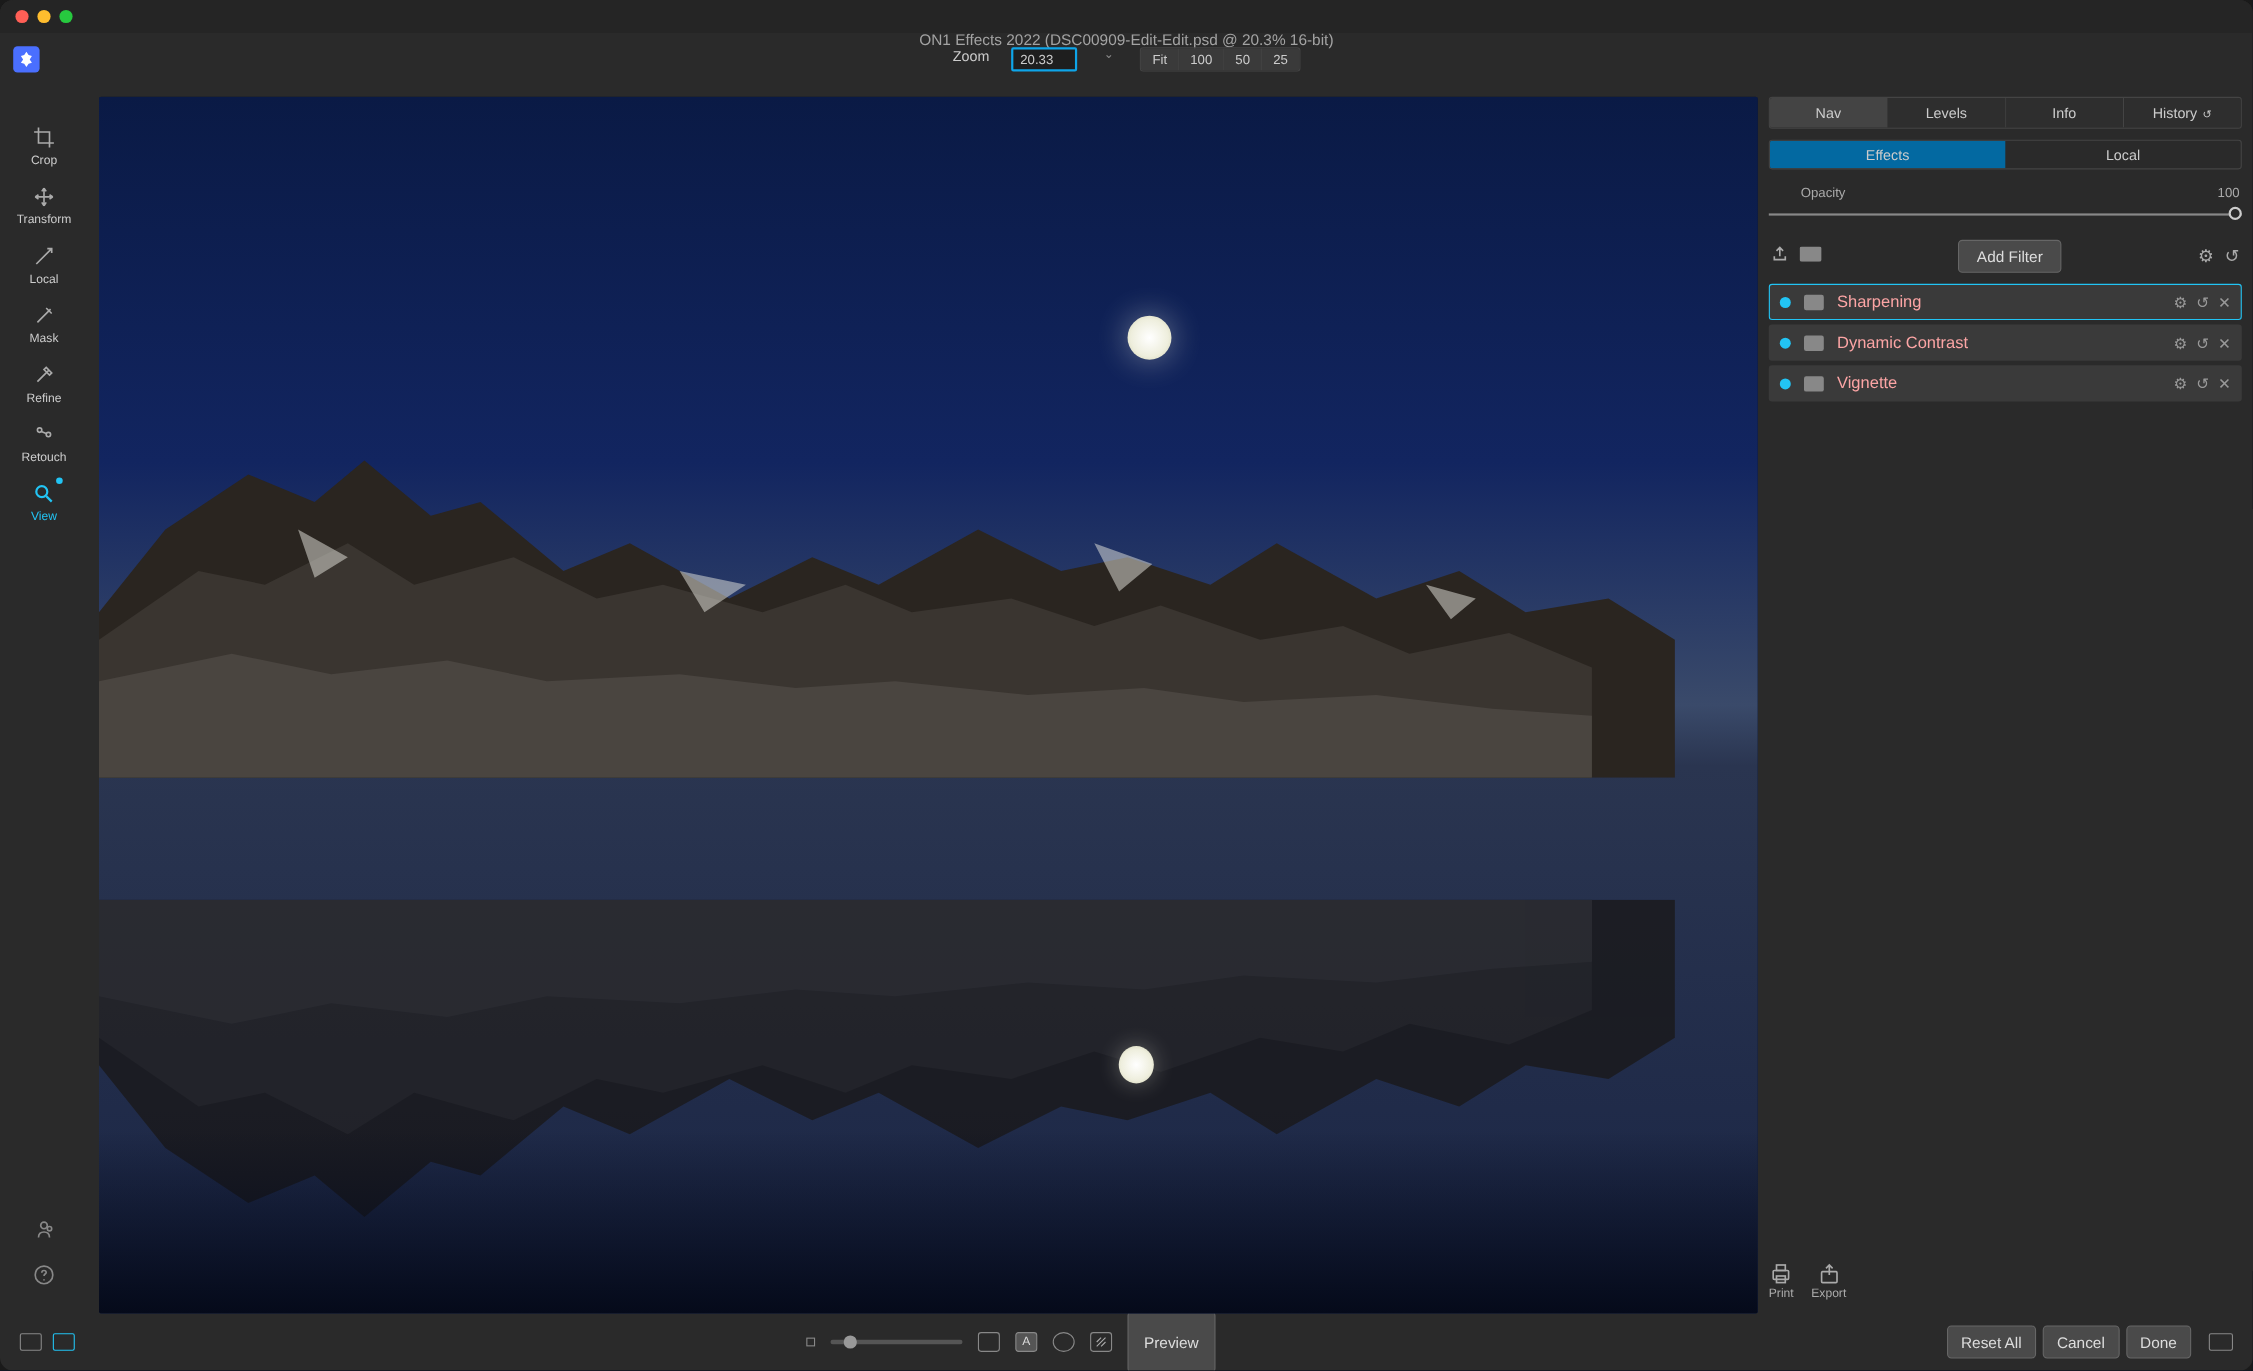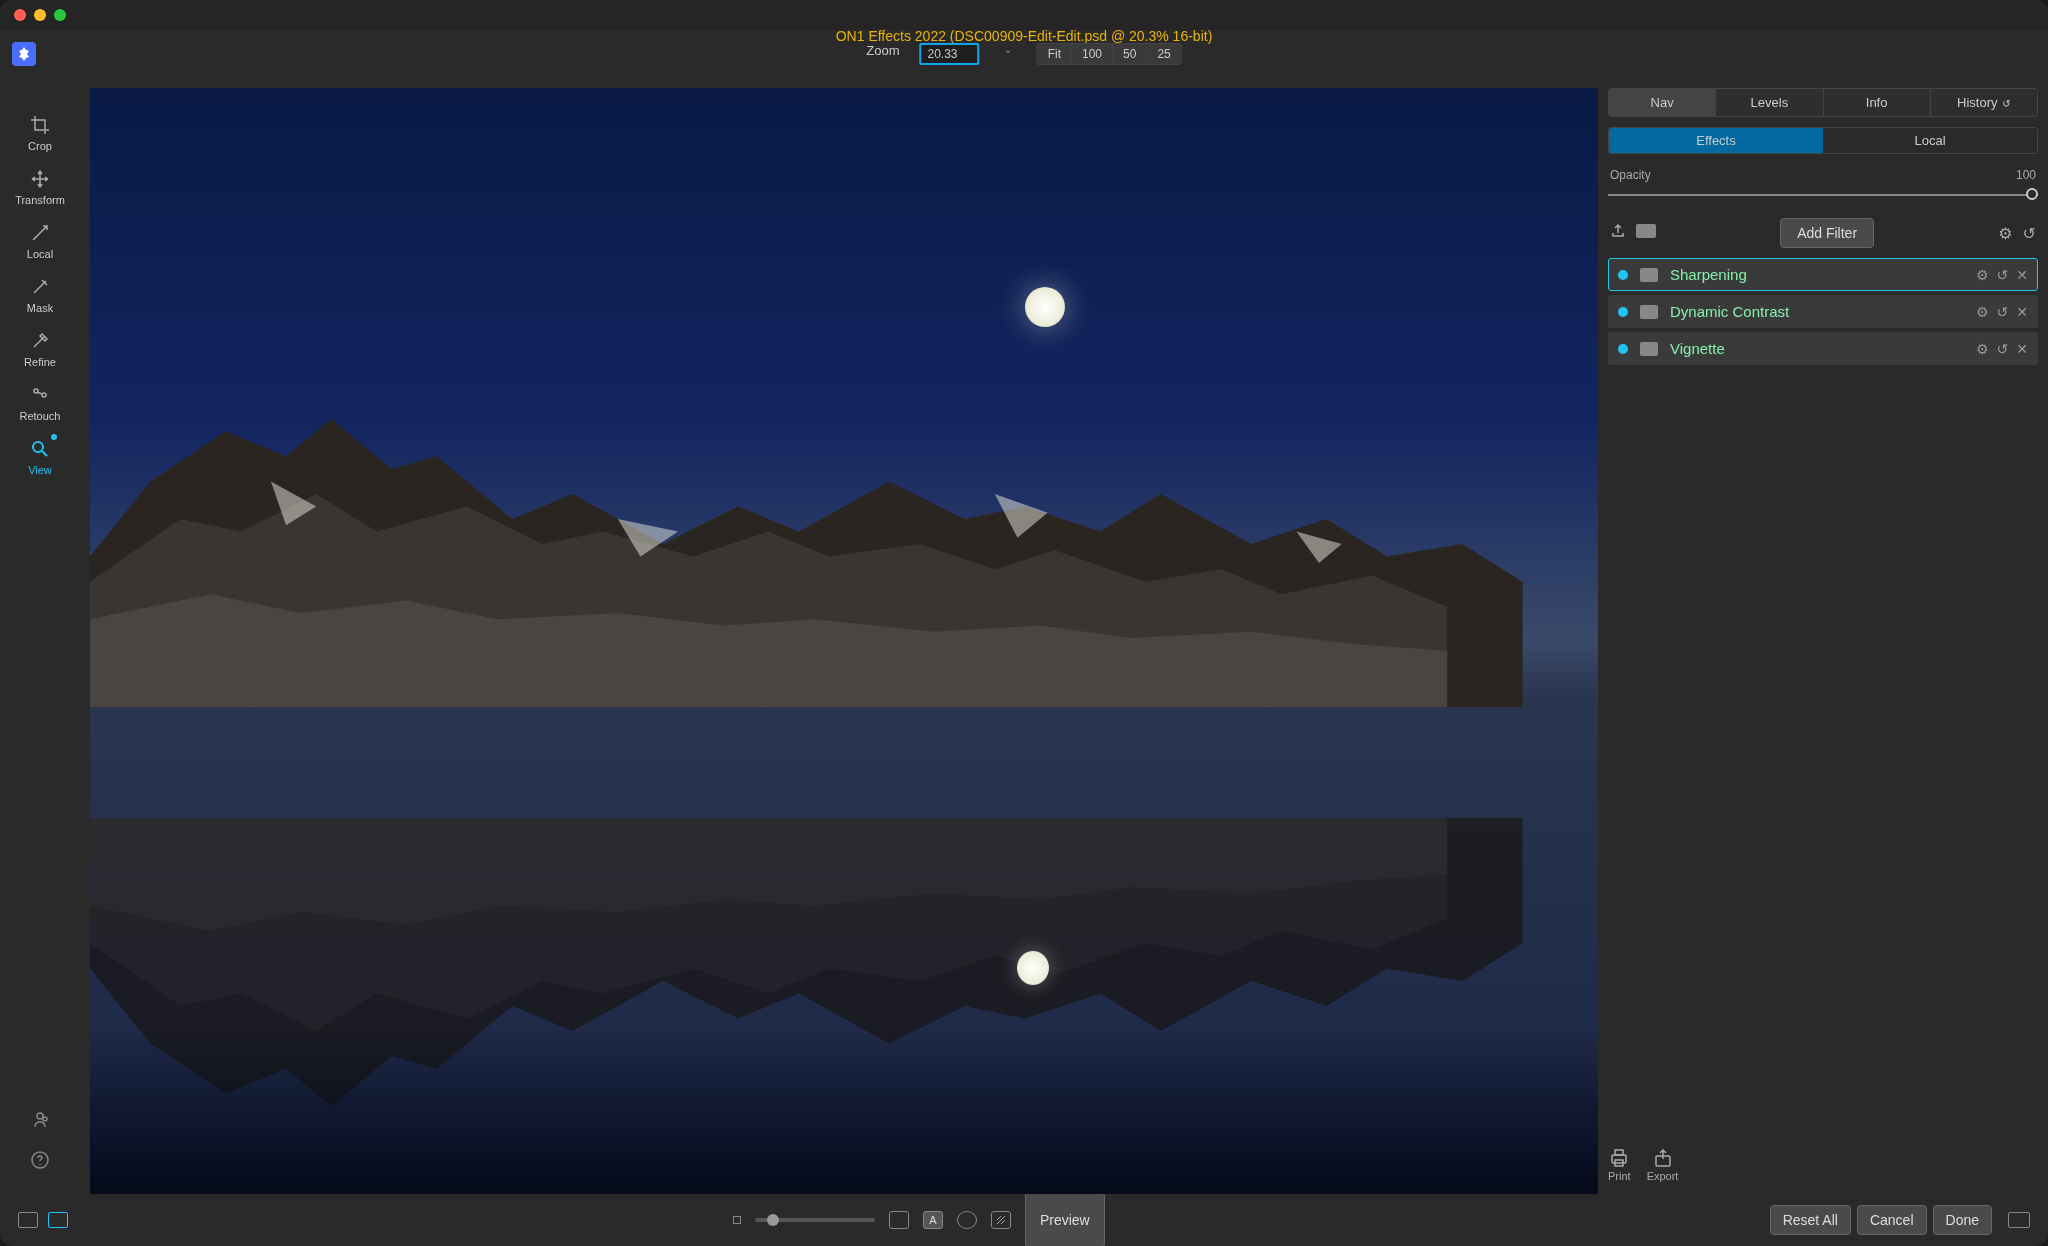--- a/index.html
+++ b/index.html
@@ -13,21 +13,21 @@
     --highlight:#2a4a58;
   }
   *{box-sizing:border-box;font-family:-apple-system,BlinkMacSystemFont,"Helvetica Neue",sans-serif;}
   body{margin:0;background:#1a1a1a;color:var(--text);width:2048px;height:1246px;overflow:hidden;}
   .window{width:2048px;height:1246px;background:var(--bg);border-radius:12px;overflow:hidden;display:flex;flex-direction:column;}
   
   .titlebar{height:30px;display:flex;align-items:center;position:relative;background:#252525;}
   .traffic{display:flex;gap:8px;padding-left:14px;}
   .dot{width:12px;height:12px;border-radius:50%;}
   .red{background:#ff5f56;} .yel{background:#ffbd2e;} .grn{background:#27c93f;}
-  .title{position:absolute;left:0;right:0;text-align:center;font-size:14px;color:#eab308;pointer-events:none;font-weight:500;margin-top:41px;}
+  .title{position:absolute;left:0;right:0;text-align:center;font-size:14px;color:#a3a3a3;pointer-events:none;font-weight:500;margin-top:41px;}
   
   .toolbar{height:48px;display:flex;align-items:center;padding:0 12px;gap:8px;}
   .app-icon{width:24px;height:24px;background:#4a6fff;border-radius:4px;display:flex;align-items:center;justify-content:center;}
   .zoom-group{margin-left:auto;margin-right:auto;display:flex;gap:20px;position:absolute;left:50%;transform:translateX(-50%);}
   .zoom-label{font-size:13px;color:var(--text);}
   .zoom-input{width:60px;height:22px;background:#1e1e1e;border:2px solid #0ea5e9;color:var(--text);font-size:12px;padding:0 6px;border-radius:2px;}
   .chev{color:#888;font-size:11px;padding:0 4px;}
   .seg{display:flex;border:1px solid #444;border-radius:3px;overflow:hidden;}
   .seg button{background:#3a3a3a;border:none;color:var(--text);font-size:12px;padding:3px 10px;border-right:1px solid #444;cursor:pointer;}
   .seg button:last-child{border-right:none;}
@@ -57,34 +57,34 @@
   .tabbar .tab:last-child{border-right:none;}
   .tabbar .tab.active{background:#444;}
   .tabbar .tab .rev{font-size:10px;margin-left:2px;}
   
   .panel-title{font-size:15px;padding:4px 0 12px 4px;color:#ccc;}
   
   .subtabs{display:flex;border:1px solid #444;border-radius:3px;overflow:hidden;margin-bottom:14px;}
   .subtabs .st{flex:1;text-align:center;font-size:13px;padding:5px 0;cursor:pointer;}
   .subtabs .st.active{background:#0369a1;}
   
-  .opacity-row{display:flex;justify-content:space-between;font-size:12px;color:#aaa;padding:0 2px;}
+  .opacity-row{display:flex;justify-content:space-between;font-size:12px;color:#aaa;padding:0 2px;margin-left:27px;}
   .slider{position:relative;height:18px;margin:4px 0 14px 0;}
   .slider .track{position:absolute;top:8px;left:0;right:0;height:2px;background:#888;}
   .slider .thumb{position:absolute;top:2px;right:0;width:12px;height:12px;border:2px solid #ccc;border-radius:50%;background:var(--bg);}
   
   .filter-tools{display:flex;align-items:center;gap:10px;padding:0 2px 10px 2px;}
   .ft-ic{color:#aaa;cursor:pointer;}
   .add-filter{margin:0 auto;background:#4a4a4a;border:1px solid #666;color:#ddd;padding:6px 16px;border-radius:4px;font-size:14px;cursor:pointer;}
   
   .filter-item{display:flex;align-items:center;gap:12px;padding:8px 10px;background:#3a3a3a;border-radius:3px;margin-bottom:4px;cursor:pointer;}
   .filter-item.selected{border:1px solid var(--accent);padding:7px 9px;}
   .filter-item .endot{width:10px;height:10px;background:var(--accent);border-radius:50%;}
   .filter-item .mask-ic{width:18px;height:14px;background:#888;border-radius:2px;}
-  .filter-item .fname{flex:1;font-size:15px;color:#86efac;}
+  .filter-item .fname{flex:1;font-size:15px;color:#fca5a5;}
   .filter-item .factions{display:flex;gap:8px;color:#999;}
   .filter-item .factions span{cursor:pointer;font-size:14px;}
   
   .rbottom{margin-top:auto;display:flex;flex-direction:row;align-items:center;gap:16px;padding-bottom:12px;}
   .rbtn{display:flex;flex-direction:column;align-items:center;gap:2px;cursor:pointer;color:#aaa;}
   .rbtn .lbl{font-size:11px;}
   
   .footer{height:52px;display:flex;align-items:center;padding:0 18px;gap:10px;}
   .ft-view{display:flex;gap:10px;}
   .ft-view .vbtn{width:20px;height:16px;border:1.5px solid #888;border-radius:2px;cursor:pointer;}

